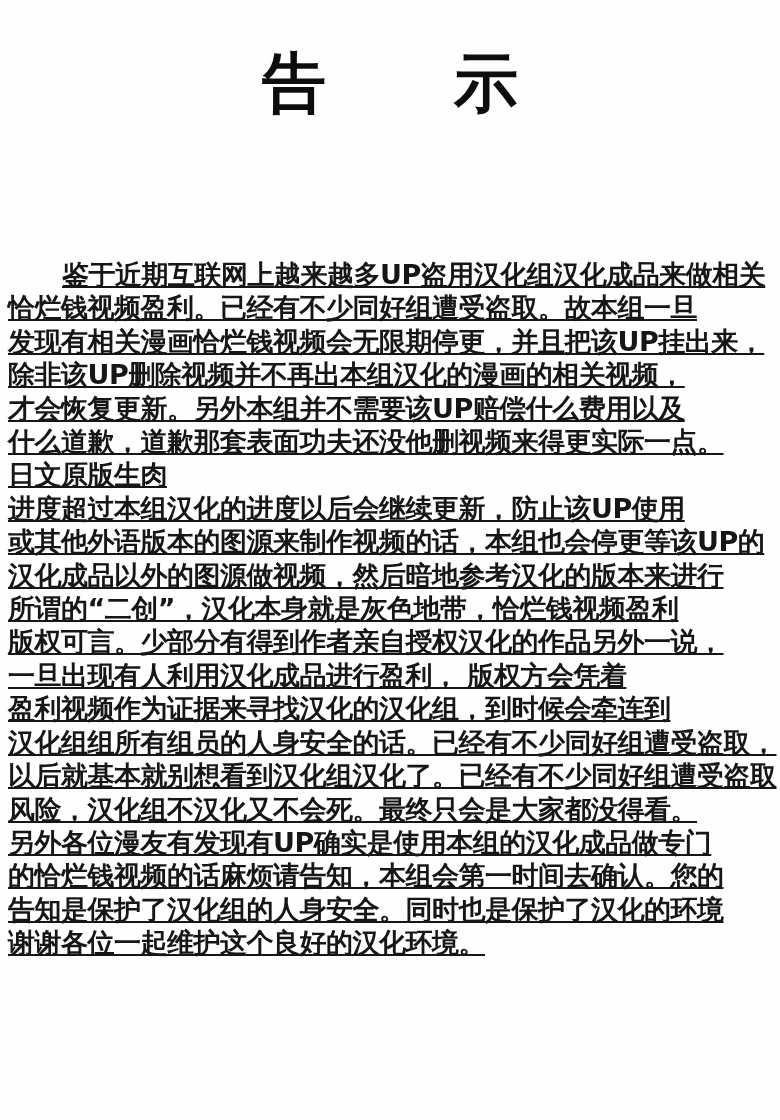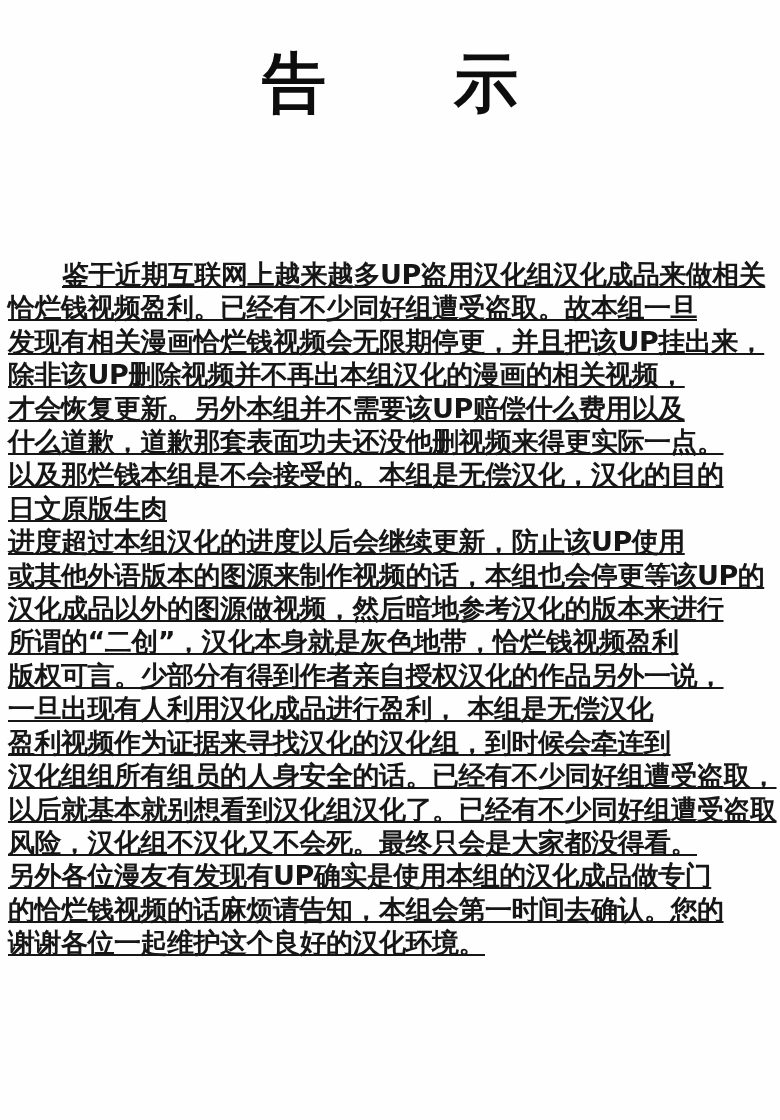--- a/index.html
+++ b/index.html
@@ -54,29 +54,29 @@
     <span>告</span>
     <span>示</span>
   </h1>
   <div class="notice-body">
       <div class="line">鉴于近期互联网上越来越多UP盗用汉化组汉化成品来做相关</div>
       <div class="line">恰烂钱视频盈利。已经有不少同好组遭受盗取。故本组一旦</div>
       <div class="line">发现有相关漫画恰烂钱视频会无限期停更，并且把该UP挂出来，</div>
       <div class="line">除非该UP删除视频并不再出本组汉化的漫画的相关视频，</div>
       <div class="line">才会恢复更新。另外本组并不需要该UP赔偿什么费用以及</div>
       <div class="line">什么道歉，道歉那套表面功夫还没他删视频来得更实际一点。</div>
-      <div class="line">以及那烂钱本组是不会接受的。本组是无偿汉化，汉化的目的</div>
       <div class="line">日文原版生肉</div>
       <div class="line">进度超过本组汉化的进度以后会继续更新，防止该UP使用</div>
       <div class="line">或其他外语版本的图源来制作视频的话，本组也会停更等该UP的</div>
       <div class="line">汉化成品以外的图源做视频，然后暗地参考汉化的版本来进行</div>
       <div class="line">所谓的“二创”，汉化本身就是灰色地带，恰烂钱视频盈利</div>
       <div class="line">版权可言。少部分有得到作者亲自授权汉化的作品另外一说，</div>
-      <div class="line">一旦出现有人利用汉化成品进行盈利， 本组是无偿汉化</div>
+      <div class="line">一旦出现有人利用汉化成品进行盈利， 版权方会凭着</div>
       <div class="line">盈利视频作为证据来寻找汉化的汉化组，到时候会牵连到</div>
       <div class="line">汉化组组所有组员的人身安全的话。已经有不少同好组遭受盗取，</div>
       <div class="line">以后就基本就别想看到汉化组汉化了。已经有不少同好组遭受盗取</div>
       <div class="line">风险，汉化组不汉化又不会死。最终只会是大家都没得看。</div>
       <div class="line">另外各位漫友有发现有UP确实是使用本组的汉化成品做专门</div>
       <div class="line">的恰烂钱视频的话麻烦请告知，本组会第一时间去确认。您的</div>
+      <div class="line">告知是保护了汉化组的人身安全。同时也是保护了汉化的环境</div>
       <div class="line">谢谢各位一起维护这个良好的汉化环境。</div>
     </div>
 </div>
 
 </body></html>

